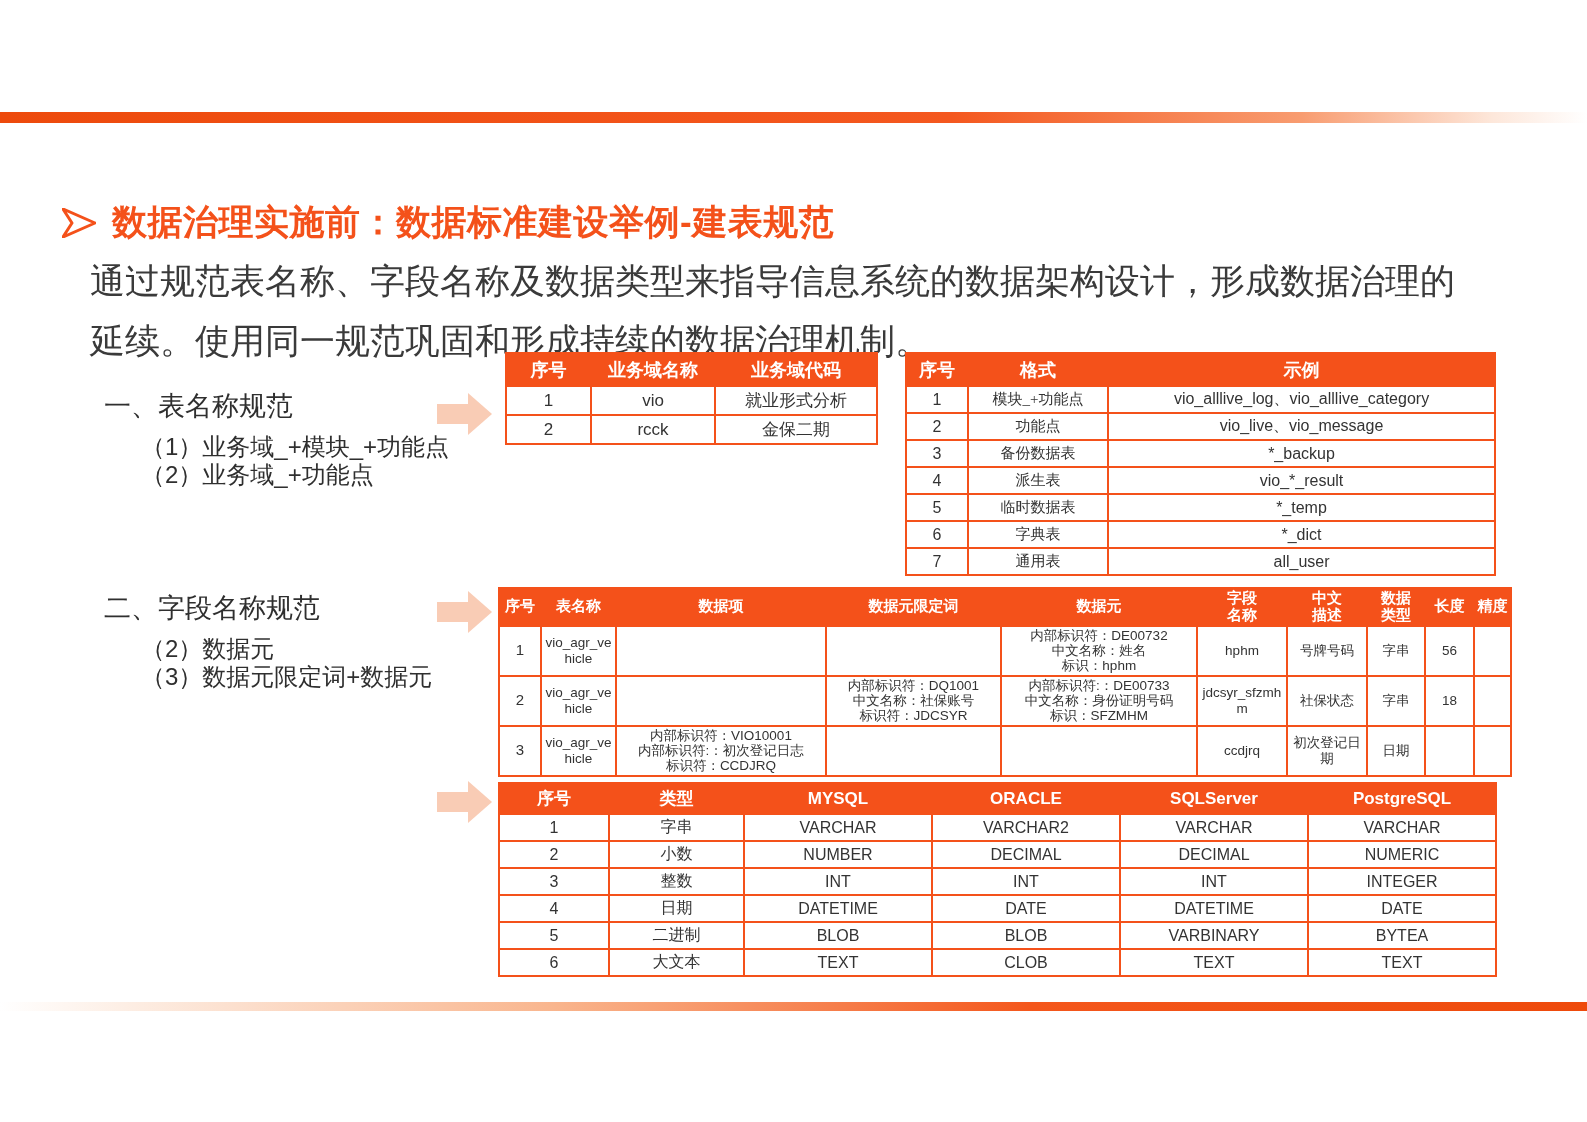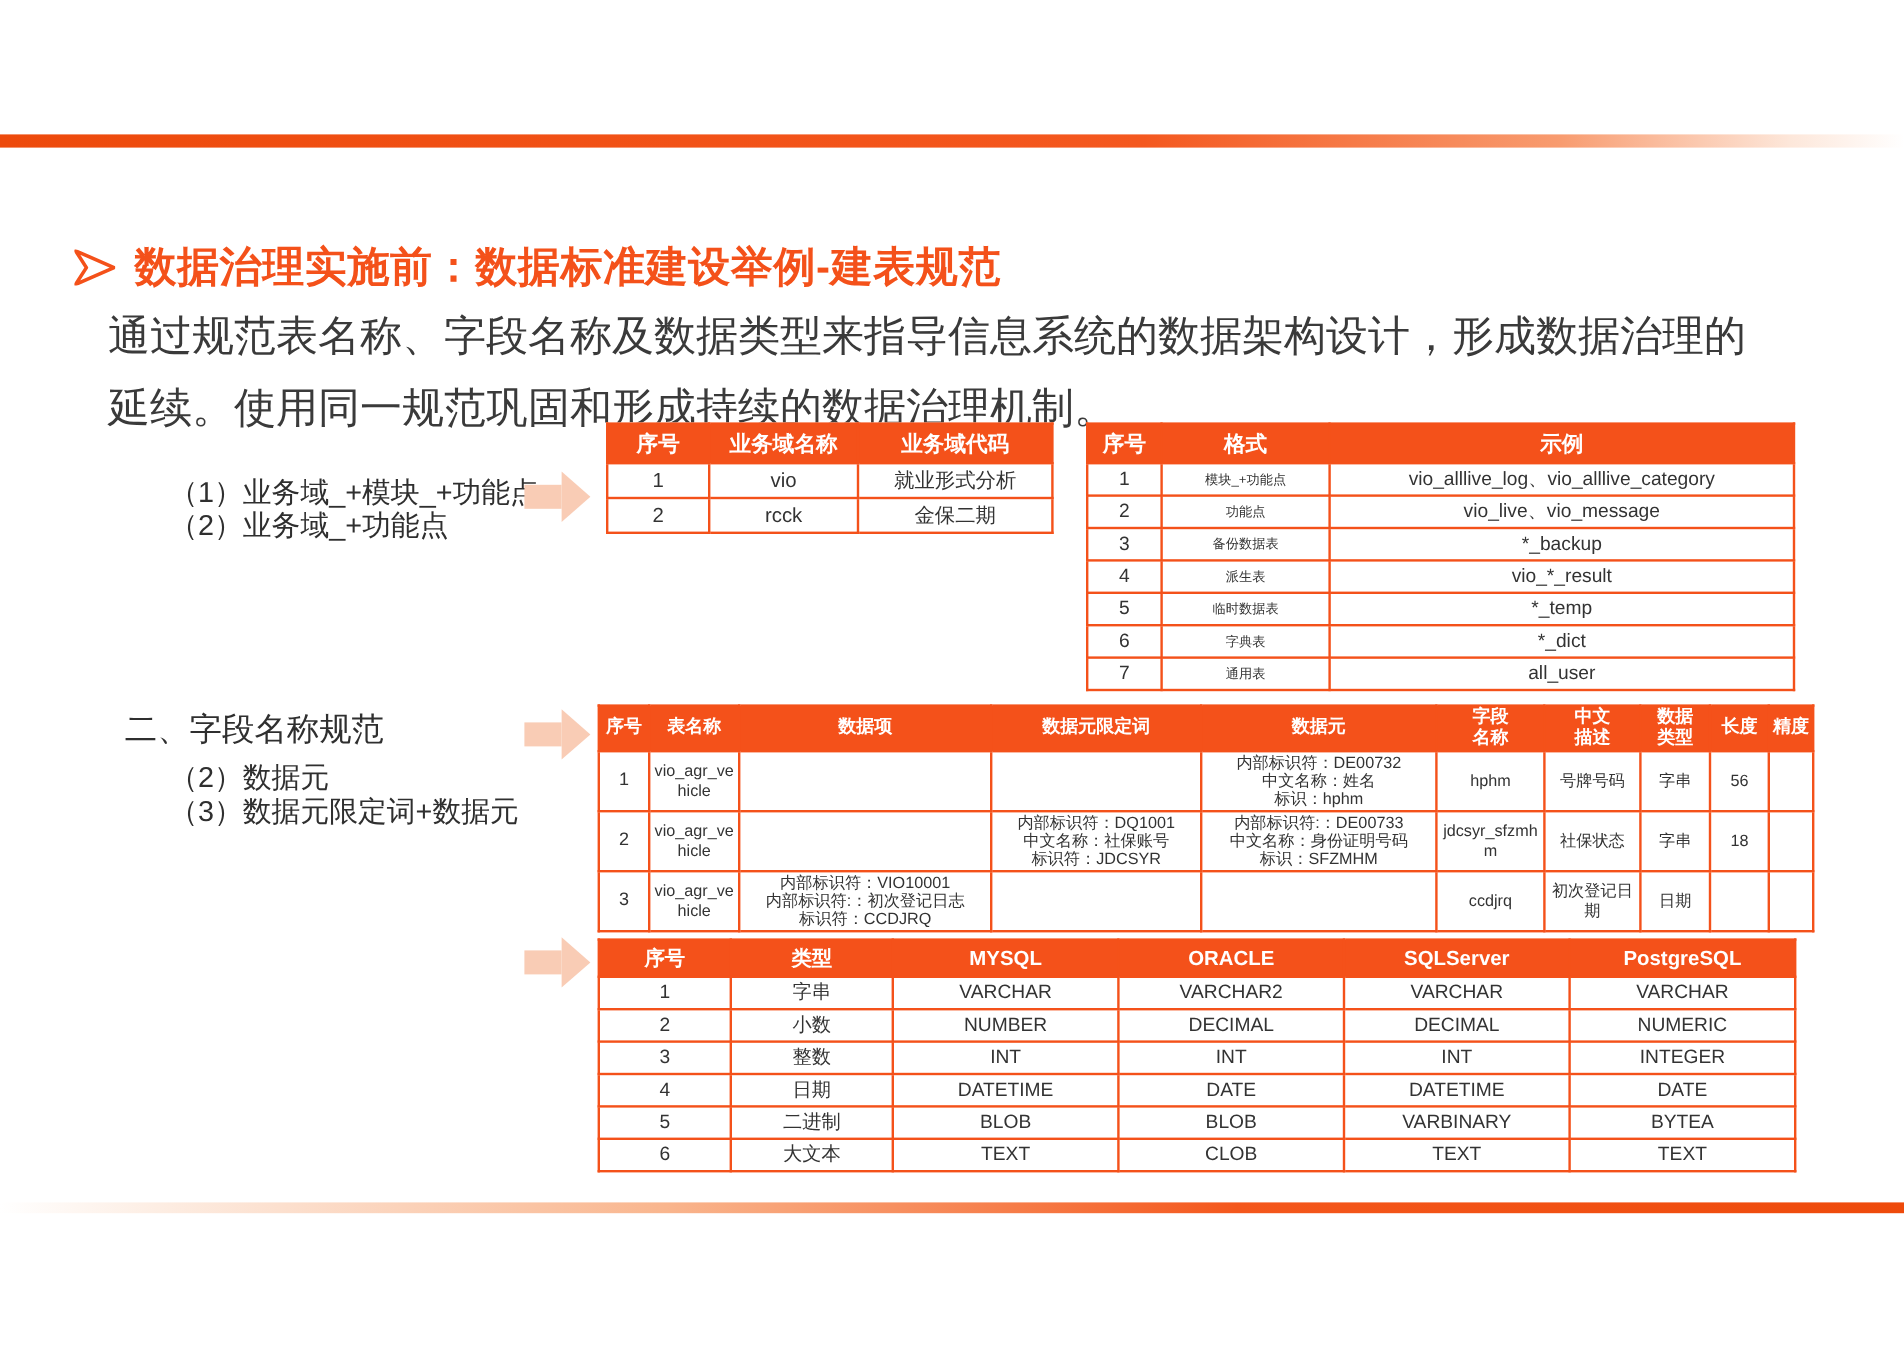--- a/index.html
+++ b/index.html
@@ -32,21 +32,21 @@
   
   table.otable{position:absolute;border-collapse:collapse;table-layout:fixed;background:#fff;border:2px solid #f9a8d4;}
   table.otable th{background:#f4511a;border:2px solid #f4511a;color:#fff;font-weight:700;text-align:center;vertical-align:middle;padding:1px 2px;}
   table.otable td{border:2px solid #f4511a;background:#fff;color:#333;text-align:center;vertical-align:middle;padding:1px 3px;}
   .t-domain{left:505px;top:352px;width:371px;font-size:17px;}
   .t-domain th{height:29px;font-size:18px;}
   .t-domain td{height:25px;}
   .t-format{left:905px;top:352px;width:589px;font-size:16px;}
   .t-format th{height:29px;font-size:18px;}
   .t-format td{height:23px;}
-  .t-format td:nth-child(2){font-size:11px;}
+  .t-format td:nth-child(2){font-size:15px;font-family:Liberation Serif, serif;}
   .t-field{left:498px;top:587px;width:1012px;font-size:14px;}
   .t-field th{height:31px;font-size:15px;line-height:1.12;white-space:pre-line;padding:1px 0;}
   .t-field td{white-space:pre-line;line-height:1.12;font-size:13.5px;padding:2px 1px;height:46px;}
   .t-field td:nth-child(1){font-size:15px;}
   .t-field td:nth-child(2),.t-field td:nth-child(6){word-break:break-all;}
   .t-type{left:498px;top:782px;width:997px;font-size:16px;}
   .t-type th{height:27px;font-size:17px;}
   .t-type td{height:23px;}
 </style>
 </head>
@@ -61,20 +61,21 @@
       <svg width="34" height="30" viewBox="0 0 34 30">
         <polygon points="1,1 33,15 1,29 10,15" fill="none" stroke="#f4511a" stroke-width="3" stroke-linejoin="round"></polygon>
       </svg>
     </span>
     <span class="page-title">数据治理实施前：数据标准建设举例-建表规范</span>
   </div>
 
   <div class="intro">通过规范表名称、字段名称及数据类型来指导信息系统的数据架构设计，形成数据治理的延续。使用同一规范巩固和形成持续的数据治理机制。</div>
 
   <div class="section" style="top:388px;">
+    <div class="section-heading">一、表名称规范</div>
     <div class="sub-items">
         <div class="sub-item">（1）业务域_+模块_+功能点</div>
         <div class="sub-item">（2）业务域_+功能点</div>
       </div>
   </div>
   <div class="block-arrow" style="left:437px;top:393px;">
     <div class="bar"></div>
     <div class="head"></div>
   </div>
 

